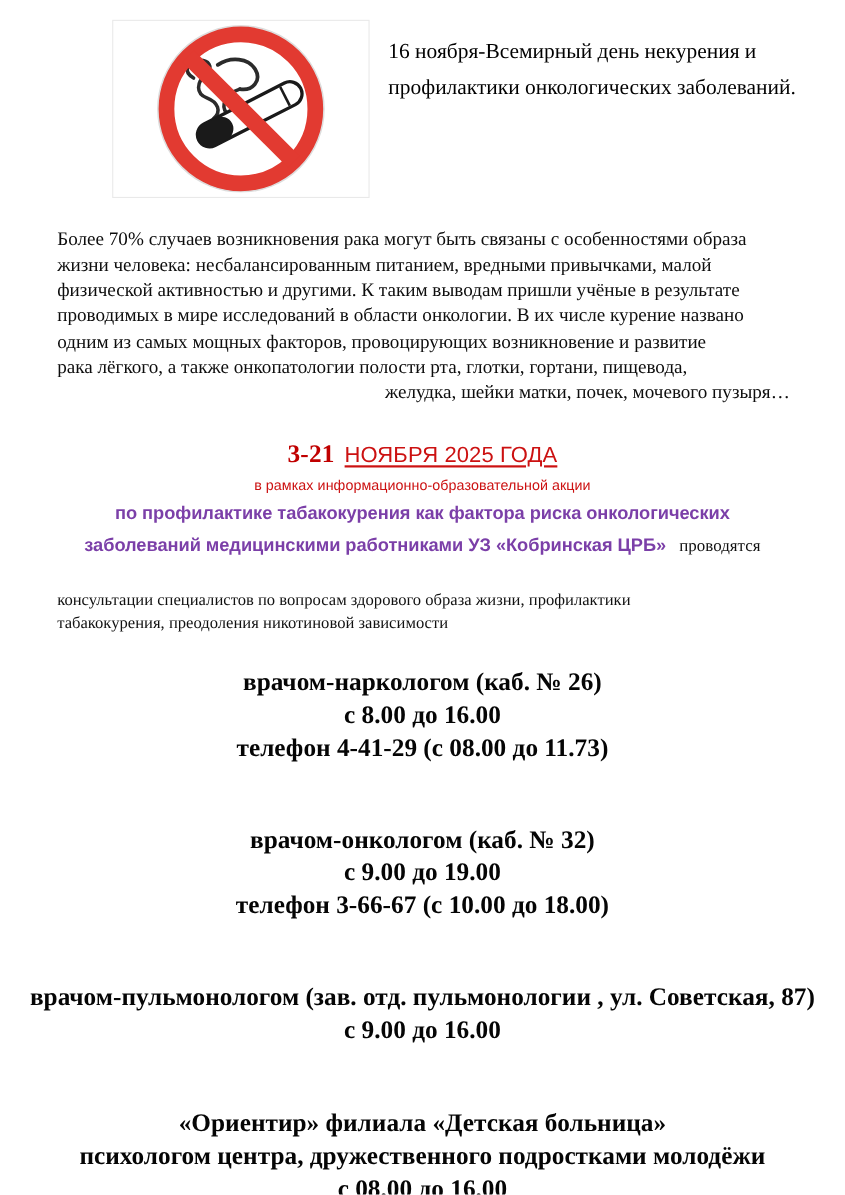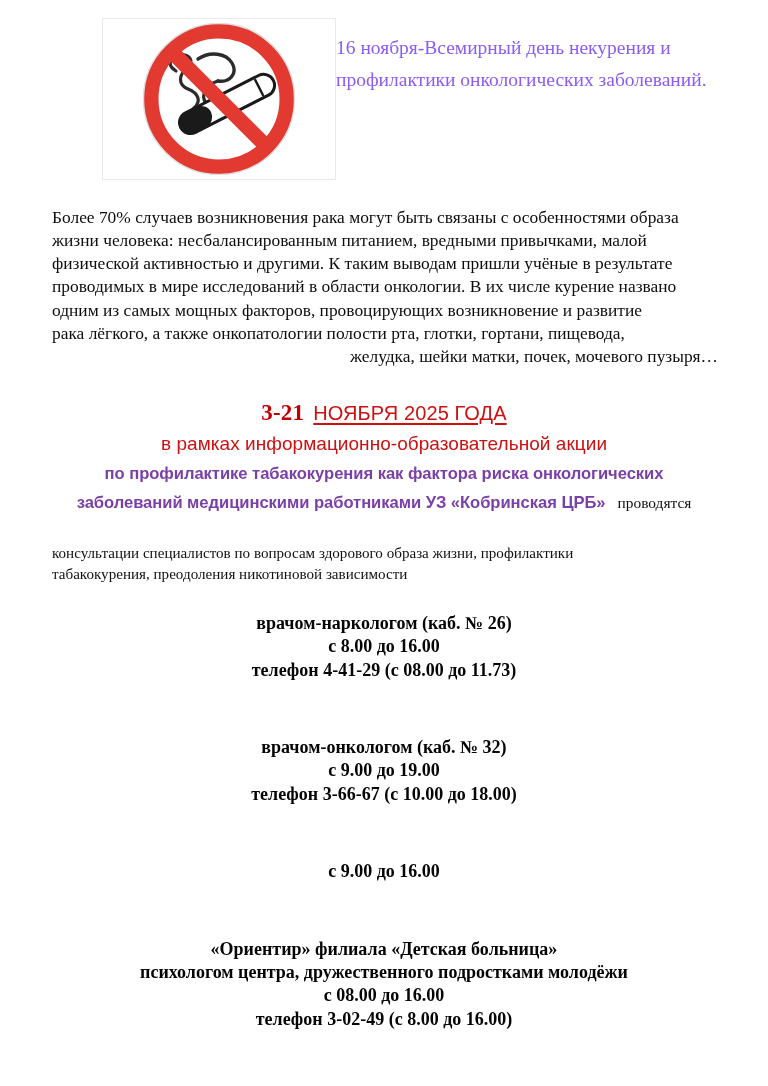--- a/index.html
+++ b/index.html
@@ -43,26 +43,26 @@
   }
   .sign-svg {
     display: block;
     position: absolute;
     left: 50%;
     top: 50%;
     transform: translate(-50%, -50%);
   }
 
   .header-title {
-    margin-left: 0;
+    margin-left: 17px;
     padding-top: 14px;
     width: 400px;
     font-size: 19.5px;
     line-height: 1.62;
-    color: #8b5cf6;
+    color: #000000;
     font-family: "Liberation Serif", "DejaVu Serif", serif;
   }
 
   
   .intro {
     margin: 26px 50px 0 52px;
     font-size: 17.4px;
     line-height: 1.33;
     text-align: justify;
     color: #0d0d0d;
@@ -92,21 +92,21 @@
     font-size: 20px;
     color: #CC1111;
     text-decoration: underline;
     text-underline-offset: 3px;
     margin-left: 9px;
     letter-spacing: 0.1px;
   }
 
   .campaign-line {
     font-family: "Liberation Sans", "DejaVu Sans", sans-serif;
-    font-size: 19px;
+    font-size: 13px;
     color: #CC1111;
     margin-top: 9px;
     letter-spacing: 0.05px;
   }
 
   .purple-line {
     font-family: "Liberation Sans", "DejaVu Sans", sans-serif;
     font-weight: bold;
     font-size: 16.6px;
     color: #7B3FA8;
@@ -137,21 +137,21 @@
   .services .last-line { text-align: left; }
 
   
   .specialists {
     margin-top: 26px;
   }
   .spec-block {
     text-align: center;
     font-family: "Liberation Serif", "DejaVu Serif", serif;
     font-weight: bold;
-    font-size: 18px;
+    font-size: 23px;
     line-height: 1.30;
     color: #050505;
   }
   .spec-block + .spec-block {
     margin-top: 54px;
   }
   .spec-line { white-space: nowrap; }
 </style>
 </head>
 <body>
@@ -230,20 +230,21 @@
       <div class="spec-line">телефон 4-41-29  (с 08.00 до 11.73)</div>
     </div>
 
     <div class="spec-block">
       <div class="spec-line">врачом-онкологом (каб.  № 32)</div>
       <div class="spec-line">с 9.00 до 19.00</div>
       <div class="spec-line">телефон 3-66-67 (с 10.00 до 18.00)</div>
     </div>
 
     <div class="spec-block">
+      <div class="spec-line">врачом-пульмонологом (зав. отд. пульмонологии , ул. Советская, 87)</div>
       <div class="spec-line">с 9.00 до 16.00</div>
     </div>
 
     <div class="spec-block">
       <div class="spec-line">«Ориентир» филиала «Детская больница»</div>
       <div class="spec-line">психологом центра, дружественного подростками молодёжи</div>
       <div class="spec-line">с 08.00 до 16.00</div>
       <div class="spec-line">телефон 3-02-49 (с 8.00 до 16.00)</div>
     </div>
 

